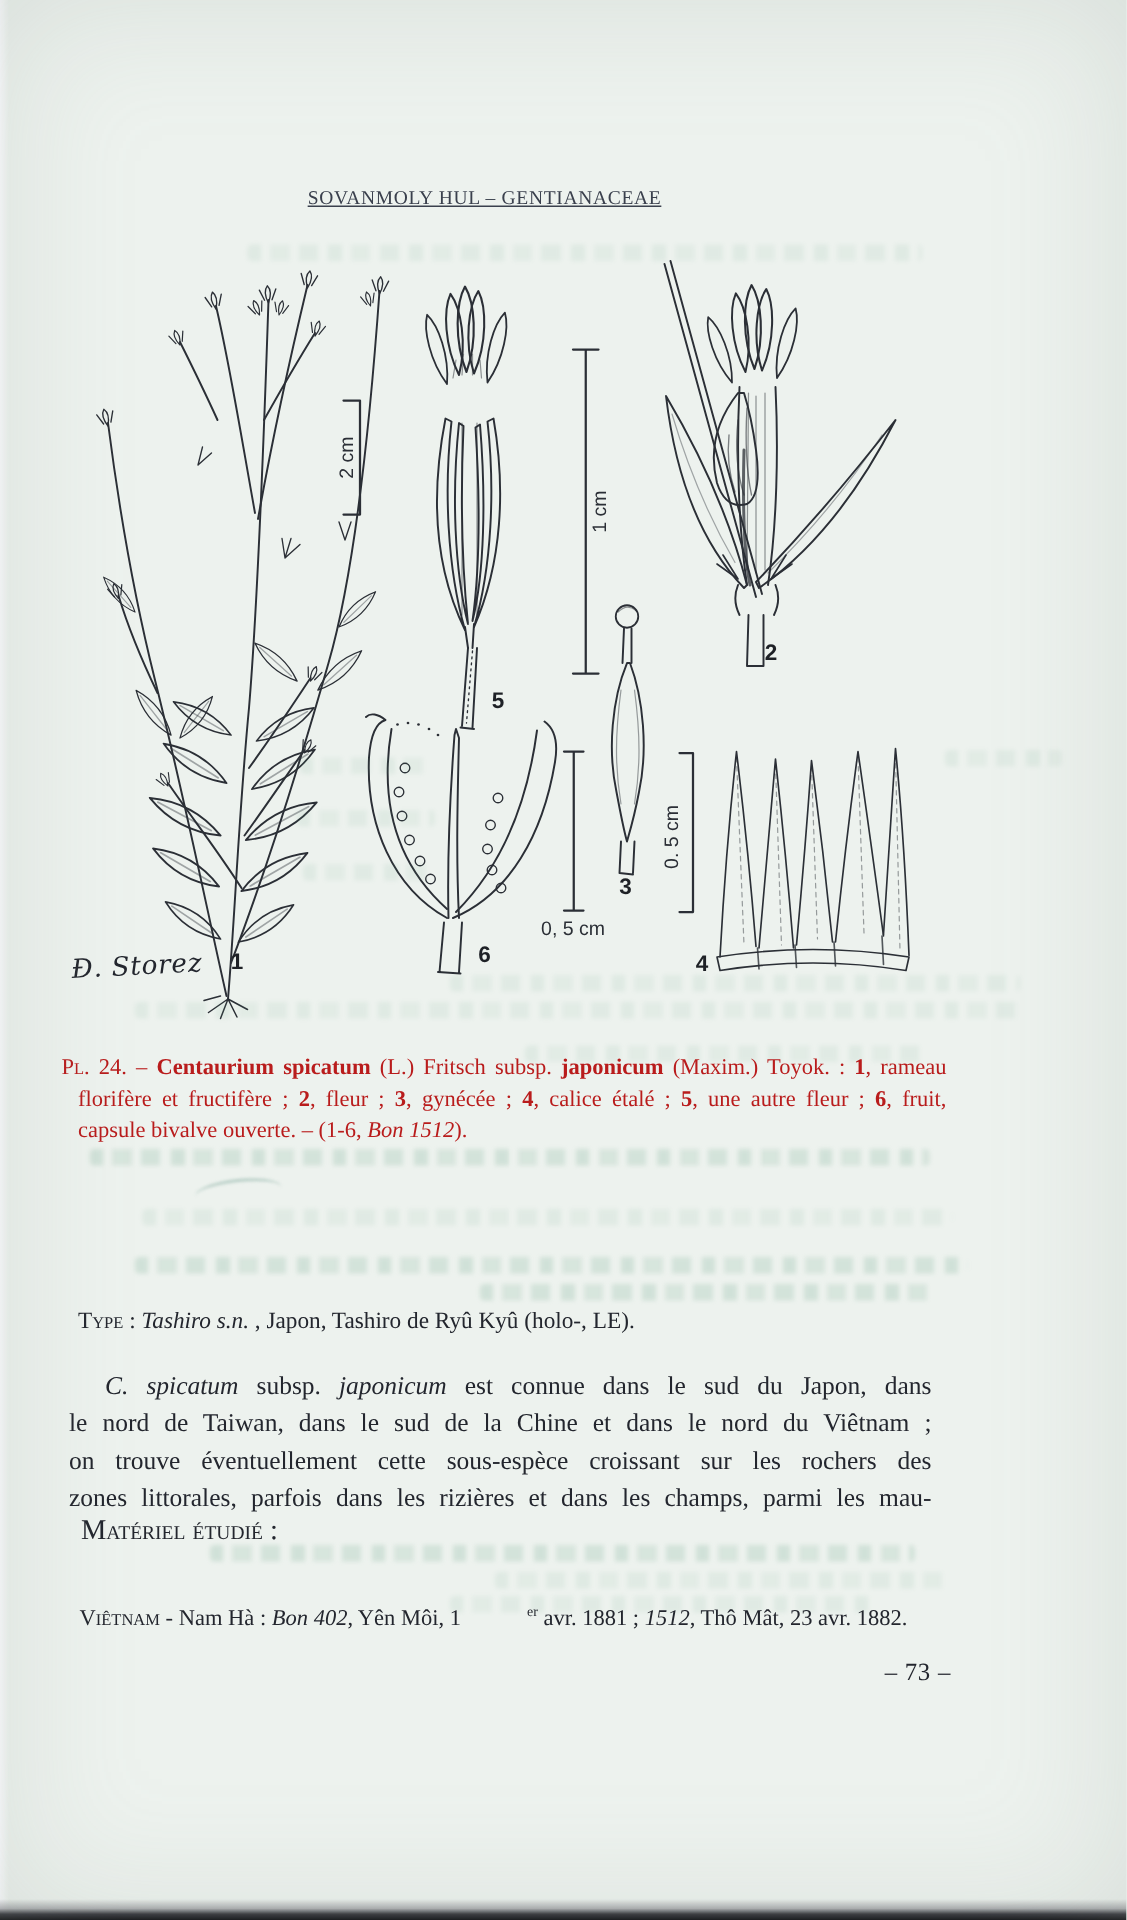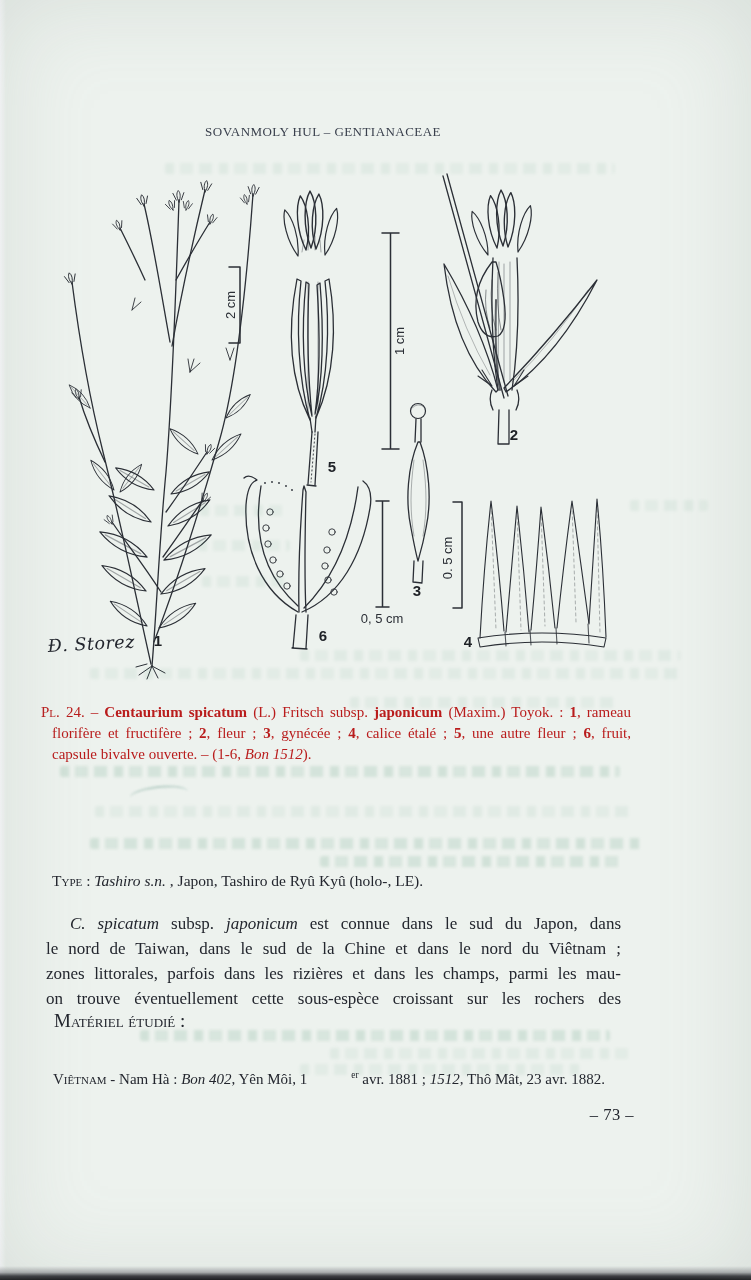--- a/index.html
+++ b/index.html
@@ -4,21 +4,21 @@
 <style>
   html,body { margin:0; padding:0; }
   body {
     width:751px; height:1280px; position:relative; overflow:hidden;
     background:#edf2ee; color:#23262e;
     font-family:"Liberation Serif", serif;
   }
   .abs { position:absolute; }
   .header {
     top:124px; left:23px; width:600px; text-align:center;
-    font-size:13px; letter-spacing:.45px; color:#3a404d; z-index:3;
+    font-size:13px; letter-spacing:.45px; color:#3a404d; z-index:3;text-decoration:underline;
   }
   .plate { left:40px; top:160px; width:670px; height:540px; z-index:1; }
   .caption {
     top:702px; left:41px; width:579px; font-size:15px; line-height:21px;
     padding-left:11px; z-index:3; color:#b91c1c;
   }
   .cap-first { text-indent:-11px; }
   .jline { text-align:justify; text-align-last:justify; }
   .jl-left { text-align-last:left; }
   .type-line { top:872px; left:52px; font-size:15.5px; z-index:3; }
@@ -267,22 +267,22 @@
   <div class="cap-first jline"><span class="sc">Pl. 24. – </span><span class="b">Centaurium spicatum</span><span> (L.) Fritsch subsp. </span><span class="b">japonicum</span><span> (Maxim.) Toyok. : </span><span class="b">1</span><span>, rameau</span></div>
   <div class="jline"><span>florifère et fructifère ; </span><span class="b">2</span><span>, fleur ; </span><span class="b">3</span><span>, gynécée ; </span><span class="b">4</span><span>, calice étalé ; </span><span class="b">5</span><span>, une autre fleur ; </span><span class="b">6</span><span>, fruit,</span></div>
   <div class="jl-left"><span>capsule bivalve ouverte. – (1-6, </span><span class="i">Bon 1512</span><span>).</span></div>
 </div>
 
 <div class="abs type-line"><span class="sc">Type</span><span> : </span><span class="i">Tashiro s.n.</span><span> , Japon, Tashiro de Ryû Kyû (holo-, LE).</span></div>
 
 <div class="abs para">
   <div class="p-first jline"><span class="i">C. spicatum</span><span> subsp. </span><span class="i">japonicum</span><span> est connue dans le sud du Japon, dans</span></div>
   <div class="jline">le nord de Taiwan, dans le sud de la Chine et dans le nord du Viêtnam ;</div>
+  <div class="jline">on trouve éventuellement cette sous-espèce croissant sur les rochers des</div>
   <div class="jline">zones littorales, parfois dans les rizières et dans les champs, parmi les mau-</div>
-  <div class="jline">on trouve éventuellement cette sous-espèce croissant sur les rochers des</div>
 </div>
 
 <div class="abs material"><span class="sc">Matériel étudié</span><span> :</span></div>
 
 <div class="abs specimens"><span class="sc">Viêtnam</span><span> - Nam Hà : </span><span class="i">Bon 402</span><span>, Yên Môi, 1</span><span class="sup">er</span><span> avr. 1881 ; </span><span class="i">1512</span><span>, Thô Mât, 23 avr. 1882.</span></div>
 
 <div class="abs folio">– 73 –</div>
 
 <div class="abs edge-left"></div>
 <div class="abs edge-bottom"></div>

